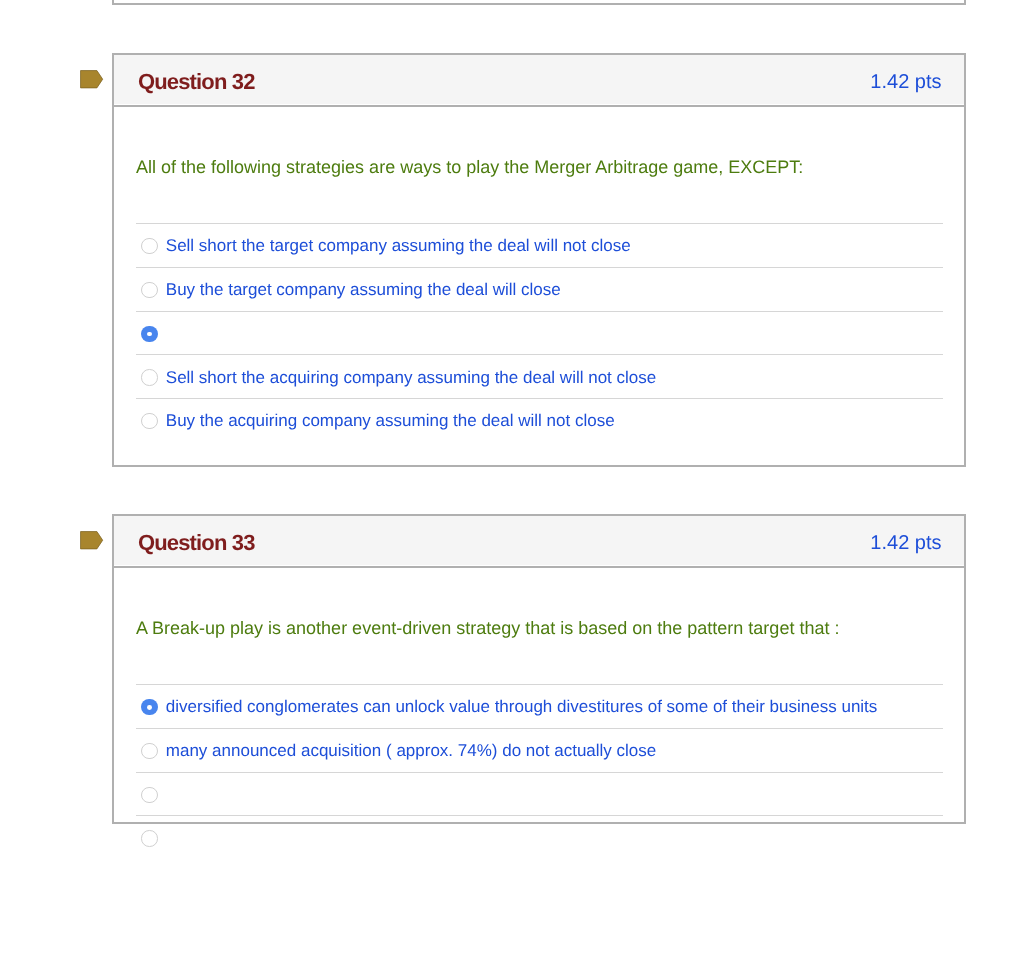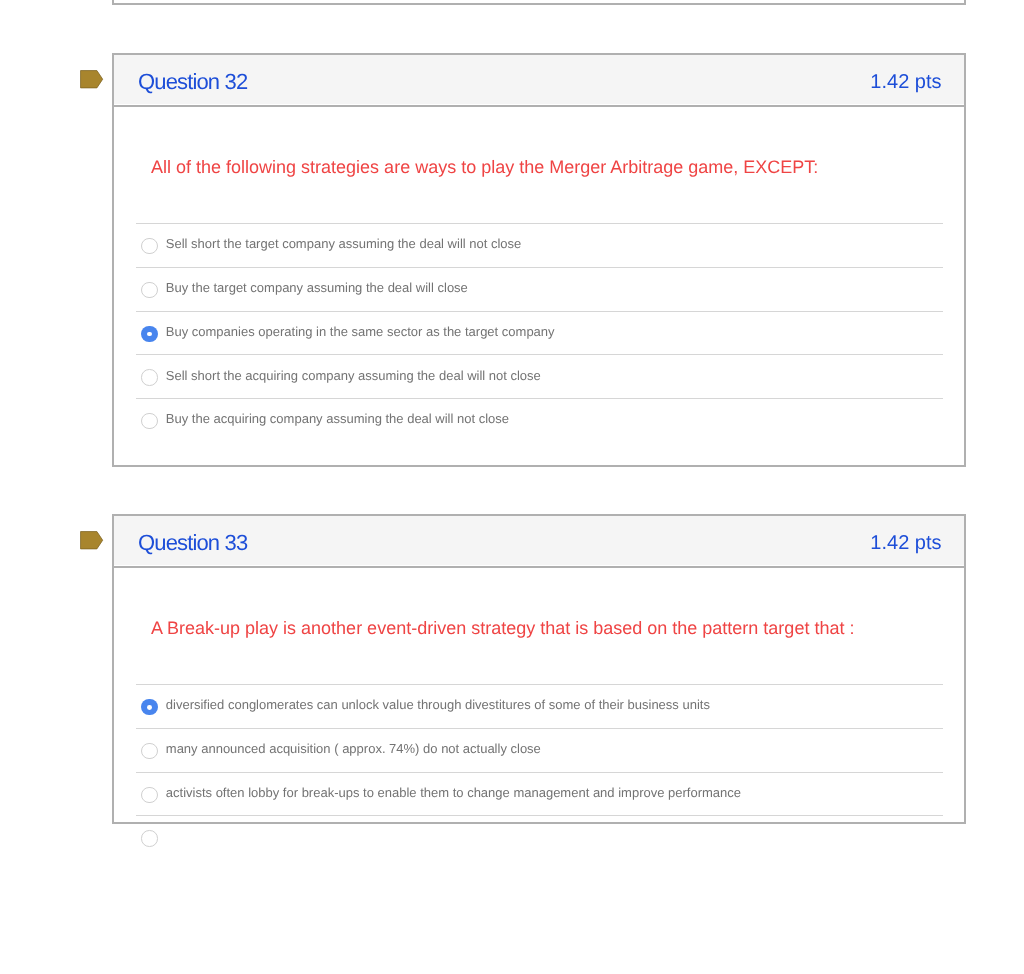--- a/index.html
+++ b/index.html
@@ -41,45 +41,45 @@
     box-sizing: border-box;
     position: relative;
     background-clip: content-box;
     padding-bottom: 1px;
   }
   .qname {
     position: absolute;
     left: 24px;
     top: 15.8px;
     font-size: 22px;
-    font-weight: normal;
-    color: #1d4ed8;
+    font-weight: bold;
+    color: #7f1d1d;
     letter-spacing: -0.85px;
     line-height: 1;
     white-space: nowrap;
   }
   .qpoints {
     position: absolute;
     right: 22.5px;
     top: 16.5px;
     font-size: 20px;
     color: #1d4ed8;
     line-height: 1;
     white-space: nowrap;
   }
 
   
   .qtext {
     position: absolute;
     top: 102.8px;
     left: 0;
-    padding: 0 37px;
+    padding: 0 22px;
     font-size: 18px;
     line-height: 1;
-    color: #ef4444;
+    color: #4d7c0f;
     white-space: nowrap;
   }
 
   
   .answers {
     position: absolute;
     top: 168px;
     left: 0;
     right: 0;
   }
@@ -111,22 +111,22 @@
     top: 6.1px;
     width: 4.8px;
     height: 4.8px;
     border-radius: 50%;
     background: #ffffff;
   }
   .atext {
     position: absolute;
     left: 29.8px;
     top: 12.3px;
-    font-size: 13px;
-    color: #737373;
+    font-size: 17px;
+    color: #1d4ed8;
     white-space: nowrap;
   }
 
   
   .flag { position: absolute; left: 79.6px; }
   .flag.f1 { top: 69.8px; }
   .flag.f2 { top: 530.8px; }
 </style>
 </head>
 <body>
@@ -148,21 +148,20 @@
         <div class="answer">
           <span class="radio"></span>
           <span class="atext">Sell short the target company assuming the deal will not close</span>
         </div>
         <div class="answer">
           <span class="radio"></span>
           <span class="atext">Buy the target company assuming the deal will close</span>
         </div>
         <div class="answer selected">
           <span class="radio"></span>
-          <span class="atext">Buy companies operating in the same sector as the target company</span>
         </div>
         <div class="answer">
           <span class="radio"></span>
           <span class="atext">Sell short the acquiring company assuming the deal will not close</span>
         </div>
         <div class="answer">
           <span class="radio"></span>
           <span class="atext">Buy the acquiring company assuming the deal will not close</span>
         </div>
       </div>
@@ -181,21 +180,20 @@
         <div class="answer selected">
           <span class="radio"></span>
           <span class="atext">diversified conglomerates can unlock value through divestitures of some of their business units</span>
         </div>
         <div class="answer">
           <span class="radio"></span>
           <span class="atext">many announced acquisition ( approx. 74%) do not actually close</span>
         </div>
         <div class="answer">
           <span class="radio"></span>
-          <span class="atext">activists often lobby for break-ups to enable them to change management and improve performance</span>
         </div>
         <div class="answer">
           <span class="radio"></span>
         </div>
       </div>
   </div>
 
 </div>
 
 </body></html>

